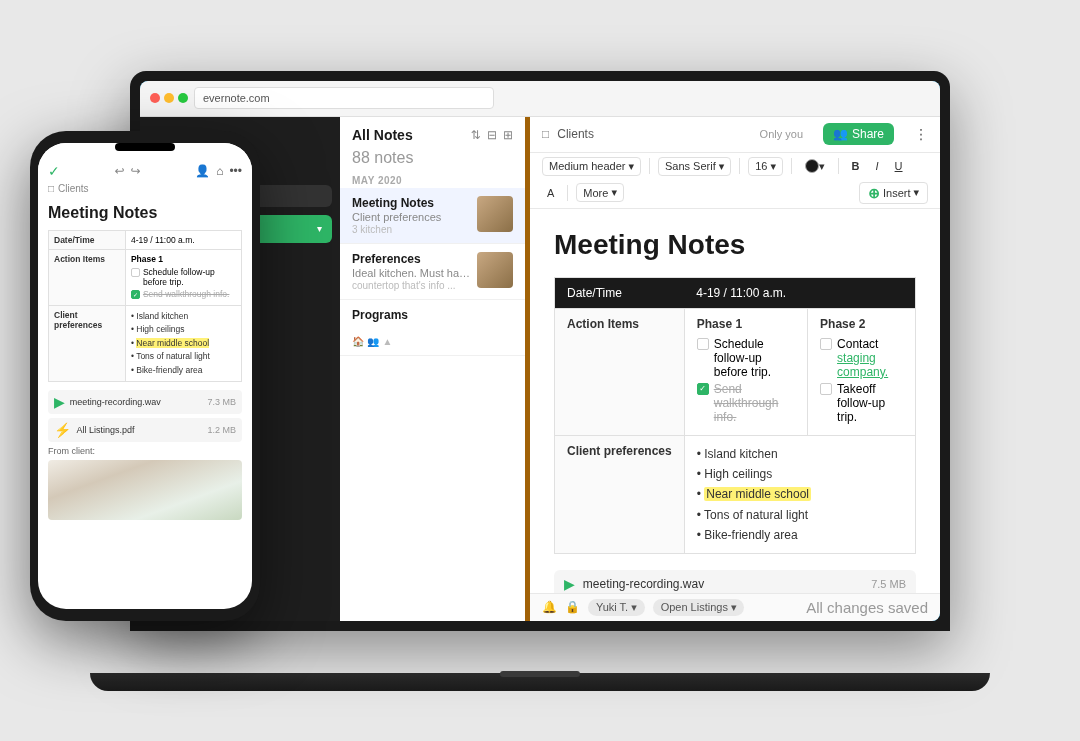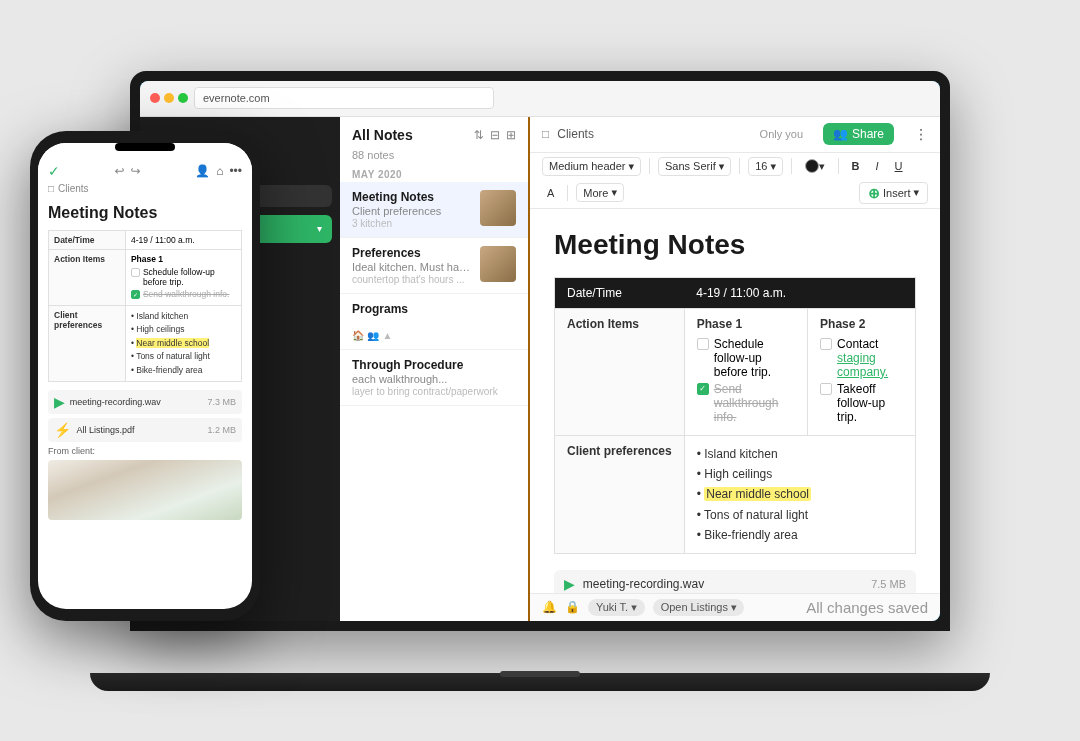--- a/index.html
+++ b/index.html
@@ -171,21 +171,21 @@
       cursor: pointer;
     }
     .new-note-left { display: flex; align-items: center; gap: 4px; }
     .plus-icon { font-size: 14px; font-weight: 300; }
     .dropdown-arrow { font-size: 10px; }
 
     
     .notes-list-panel {
       width: 190px;
       background: #fff;
-      border-right: 2px solid #a16207;
+      border-right: 5px solid #a16207;
       display: flex;
       flex-direction: column;
       flex-shrink: 0;
       overflow: hidden;
     }
     .notes-list-header {
       padding: 10px 12px 6px;
       display: flex;
       align-items: center;
       justify-content: space-between;
@@ -195,21 +195,21 @@
       font-weight: 600;
       color: #1a1a1a;
     }
     .notes-list-actions {
       display: flex;
       gap: 6px;
       align-items: center;
     }
     .notes-list-actions span { font-size: 12px; color: #888; cursor: pointer; }
     .notes-count {
-      font-size: 11px;
+      font-size: 16px;
       color: #999;
       padding: 0 12px 4px;
     }
     .notes-date-section {
       font-size: 10px;
       font-weight: 600;
       color: #aaa;
       padding: 4px 12px 2px;
       text-transform: uppercase;
       letter-spacing: 0.5px;
@@ -717,43 +717,36 @@
               </div>
               <div class="note-thumb">
                 <div class="thumb-kitchen"></div>
               </div>
             </div>
 
             <div class="note-item">
               <div class="note-text">
                 <div class="note-title">Preferences</div>
                 <div class="note-preview">Ideal kitchen. Must have an</div>
-                <div class="note-meta">countertop that's hours ...</div>
+                <div class="note-meta">countertop that's info ...</div>
               </div>
               <div class="note-thumb">
                 <div class="thumb-kitchen"></div>
               </div>
             </div>
 
             <div class="note-item">
               <div class="note-text">
                 <div class="note-title">Programs</div>
                 <div class="note-preview">&nbsp;</div>
                 <div class="note-meta">🏠 👥 ▲</div>
               </div>
             </div>
 
 
-            <div class="note-item">
-              <div class="note-text">
-                <div class="note-title">Through Procedure</div>
-                <div class="note-preview">each walkthrough...</div>
-                <div class="note-meta">layer to bring contract/paperwork</div>
-              </div>
-            </div>
 
           </div>
 
           <div class="note-editor">
 
             <div class="editor-topbar">
               <div class="editor-topbar-left">
                 <span class="breadcrumb-icon">□</span>
                 <span class="breadcrumb-text">Clients</span>
               </div>

